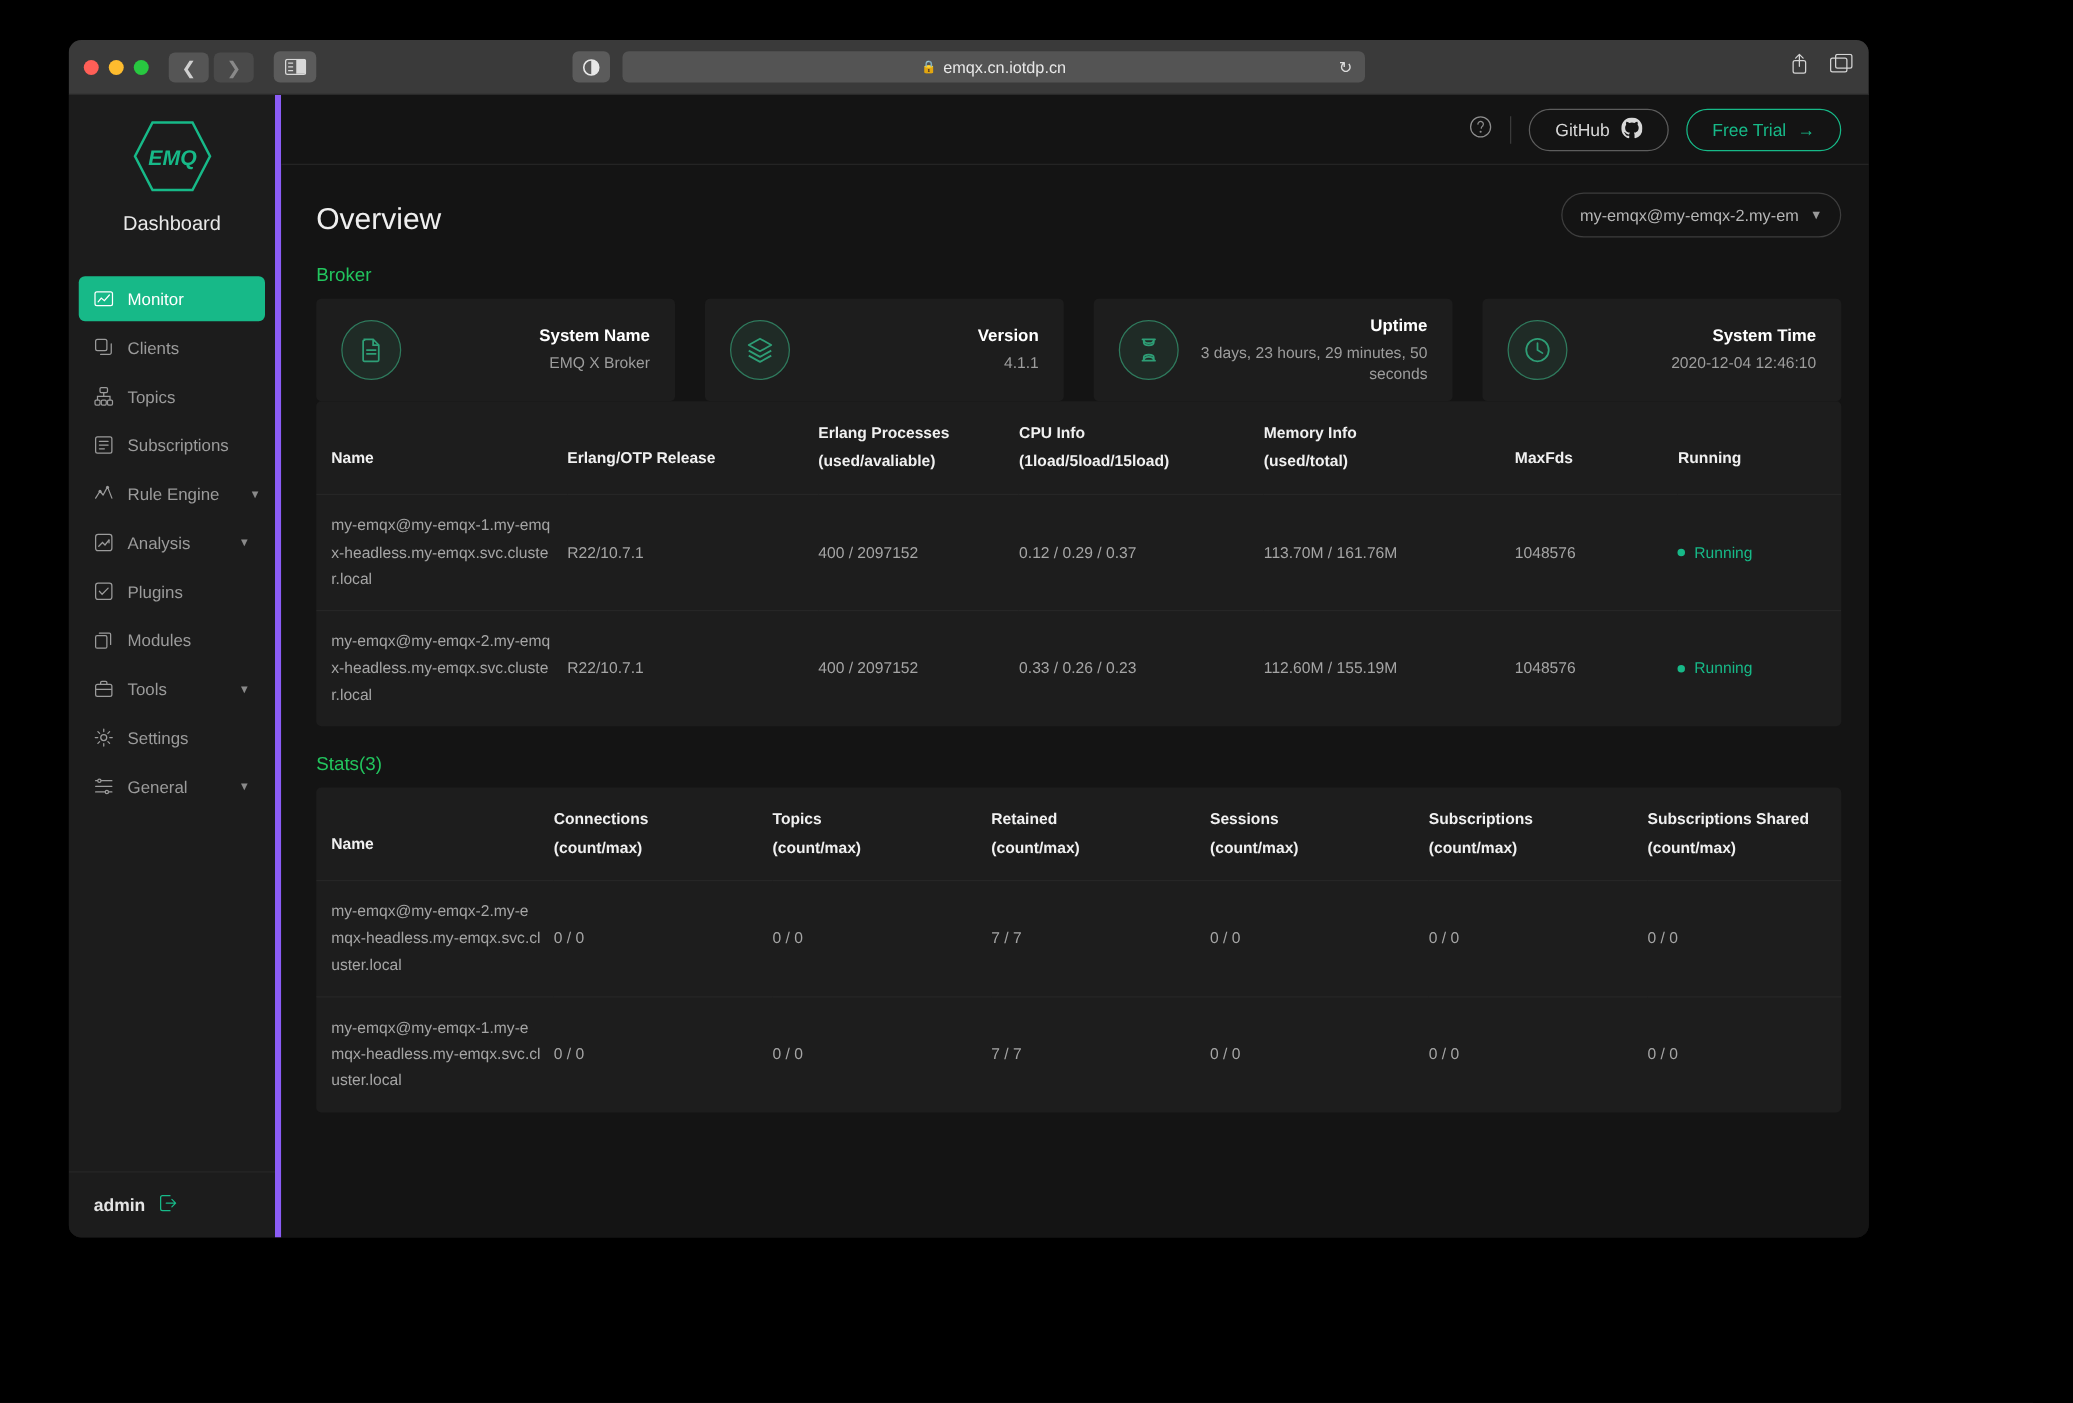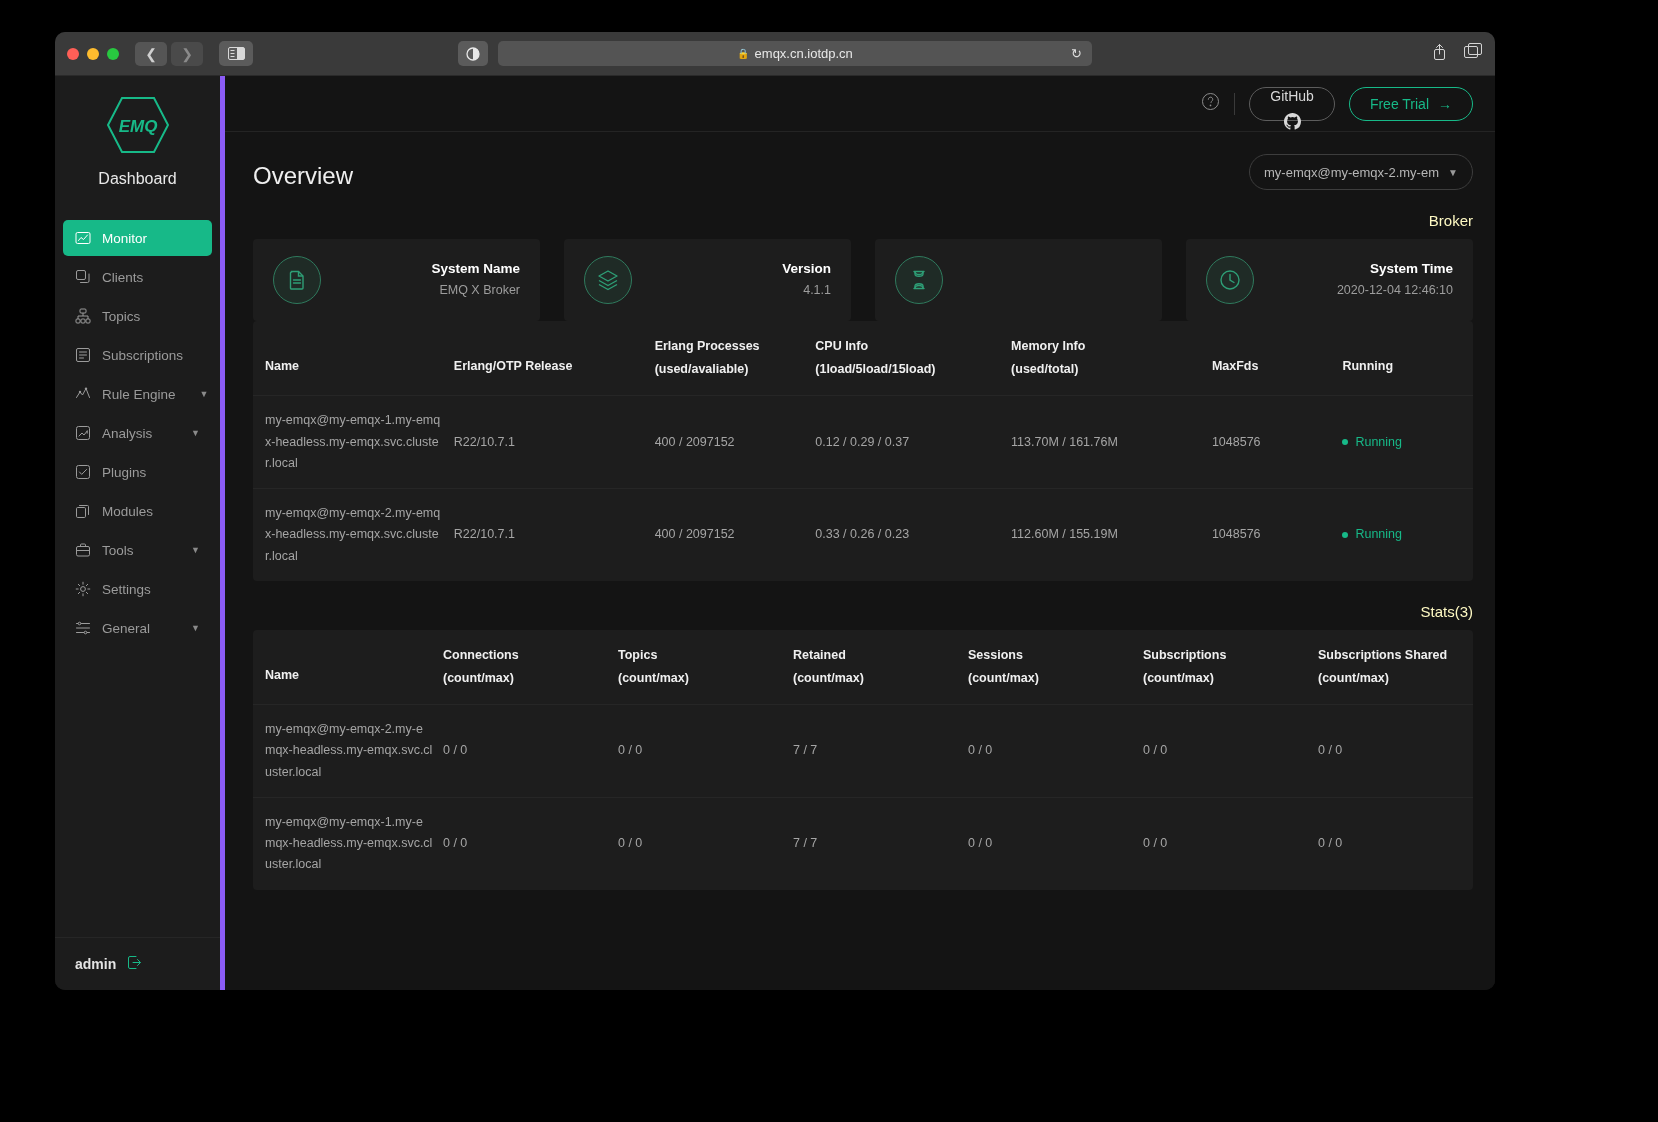--- a/index.html
+++ b/index.html
@@ -109,41 +109,40 @@
     gap: 14px; padding: 0 22px; border-bottom: 1px solid #242424;
     background: #141414;
   }
   .help-ico { color: #8d8d8d; font-size: 17px; }
   .divider-v { width: 1px; height: 22px; background: #3a3a3a; }
   .btn-outline {
     height: 34px; padding: 0 20px; border-radius: 18px;
     border: 1px solid #5d5d5d; color: #d8d8d8; font-size: 14px;
     display: flex; align-items: center; gap: 9px; background: transparent;
     cursor: pointer;
-    flex-direction: column;
   }
   .btn-green {
     height: 34px; padding: 0 20px; border-radius: 18px;
     border: 1px solid #17b988; color: #17b988; font-size: 14px;
     display: flex; align-items: center; gap: 9px; background: transparent;
     cursor: pointer;
   }
   .content { flex: 1; overflow: hidden; padding: 22px 22px 0 28px; }
   .page-head { display: flex; align-items: flex-end; justify-content: space-between; }
   .page-title { color: #efefef; font-size: 24px; font-weight: normal; }
   .node-select {
     width: 224px; height: 36px; border-radius: 18px;
     border: 1px solid #3d3d3d; background: transparent;
     display: flex; align-items: center; padding: 0 14px;
     color: #b6b6b6; font-size: 13px; cursor: pointer;
   }
   .node-select .txt { overflow: hidden; white-space: nowrap; flex: 1; }
   .node-select .cv { font-size: 10px; margin-left: 6px; color: #9a9a9a;}
 
-  .section-title { color: #fef9c3; font-size: 15px; margin: 22px 0 10px; text-align: right; }
+  .section-title { color: #22c55e; font-size: 15px; margin: 22px 0 10px; }
 
   
   .cards { display: flex; gap: 24px; }
   .card {
     flex: 1; background: #1d1d1d; border-radius: 4px;
     height: 82px; display: flex; align-items: center;
     padding: 0 20px; gap: 14px;
   }
   .card-ico {
     width: 48px; height: 48px; border-radius: 50%;
@@ -443,20 +442,24 @@
             </div>
           </div>
 
           <div class="card">
             <div class="card-ico">
               <svg width="22" height="22" viewBox="0 0 22 22" fill="none">
                 <path d="M6 2.5h10M6 19.5h10" stroke="#2e9e76" stroke-width="1.4" stroke-linecap="round"></path>
                 <path d="M7 2.5c0 4 8 4 8 0M7 19.5c0-4 8-4 8 0" stroke="#2e9e76" stroke-width="1.4"></path>
                 <path d="M7 2.5v2.5c0 3 8 3 8 0V2.5M7 19.5V17c0-3 8-3 8 0v2.5" stroke="#2e9e76" stroke-width="1.4"></path>
               </svg>
+            </div>
+            <div class="card-txt">
+              <div class="card-label">Uptime</div>
+              <div class="card-value">3 days, 23 hours, 29 minutes, 50 seconds</div>
             </div>
           </div>
 
           <div class="card">
             <div class="card-ico">
               <svg width="24" height="24" viewBox="0 0 24 24" fill="none">
                 <circle cx="12" cy="12" r="9" stroke="#2e9e76" stroke-width="1.4"></circle>
                 <path d="M12 6.5V12l4 2.5" stroke="#2e9e76" stroke-width="1.4" stroke-linecap="round"></path>
               </svg>
             </div>

